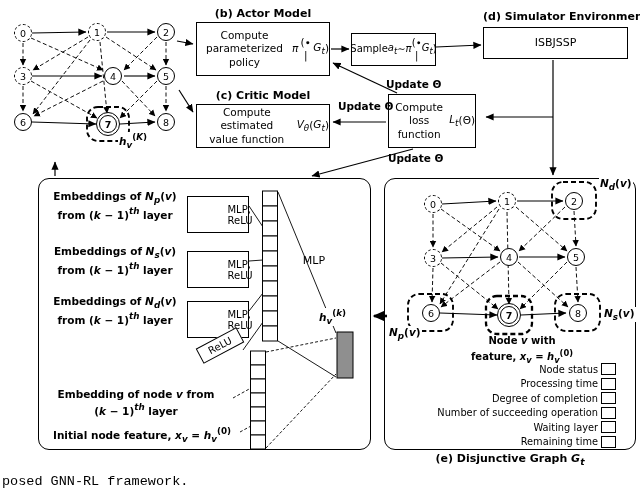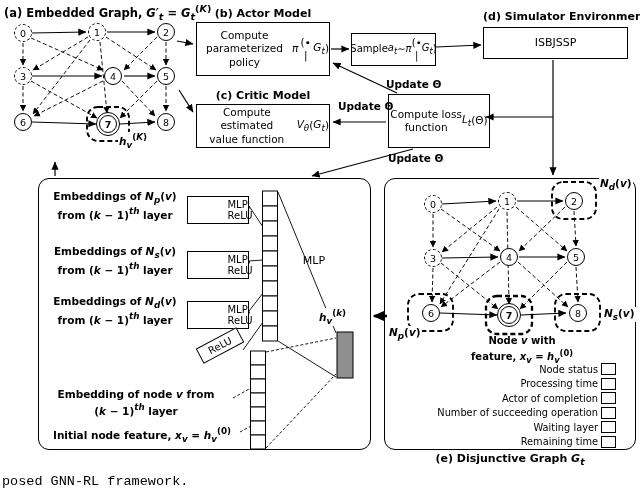--- a/index.html
+++ b/index.html
@@ -10,21 +10,21 @@
   .wbox{position:absolute;border:1.3px solid #000;background:#fff;display:flex;align-items:center;justify-content:center;
         text-align:center;font-size:10.5px;line-height:1.25;box-sizing:border-box;}
   .ptitle{position:absolute;font-weight:bold;font-size:11px;white-space:nowrap;text-align:center;}
   .upd{position:absolute;font-weight:bold;font-size:10.5px;white-space:nowrap;}
   .node{position:absolute;width:18px;height:18px;border:1.3px solid #000;border-radius:50%;background:#fff;
         display:flex;align-items:center;justify-content:center;font-size:9.5px;box-sizing:border-box;z-index:3;}
   .node.dashed{border-style:dashed;}
   .node.dbl{outline:1.4px solid #000;outline-offset:2px;font-weight:bold;border-width:1.6px;}
   .edges{position:absolute;left:0;top:0;z-index:2;pointer-events:none;}
   .ftext{position:absolute;font-weight:bold;font-size:10.5px;text-align:center;line-height:1.3;z-index:4;}
-  .mlpbox{position:absolute;width:62px;height:28px;border:1.2px solid #000;background:#fff;display:flex;
+  .mlpbox{position:absolute;width:62px;height:37px;border:1.2px solid #000;background:#fff;display:flex;
           align-items:center;justify-content:center;font-size:10px;box-sizing:border-box;z-index:4;padding-left:44px;}
   .relurot{position:absolute;left:197px;top:337px;width:46px;height:17px;border:1.2px solid #000;background:#fff;
            display:flex;align-items:center;justify-content:center;font-size:10px;transform:rotate(-28deg);z-index:4;box-sizing:border-box;}
   .mathlbl{position:absolute;font-weight:bold;font-size:10.5px;white-space:nowrap;background:#fff;padding:0 1px;z-index:4;}
   .features{position:absolute;left:420px;top:362px;width:196px;z-index:4;}
   .featrow{display:flex;justify-content:flex-end;align-items:center;height:14.5px;font-size:9.8px;gap:3px;white-space:nowrap;}
   .featcell{width:15px;height:12px;border:1px solid #000;flex:none;background:#fff;box-sizing:border-box;}
   .caption{position:absolute;left:2px;top:474px;font-family:Liberation Mono, monospace;font-size:13.5px;white-space:nowrap;}
   .nodev{position:absolute;left:452px;top:335px;width:140px;text-align:center;font-weight:bold;font-size:10px;line-height:1.25;z-index:4;}
 </style>
@@ -32,21 +32,21 @@
 <body>
 
 <div class="canvas">
 
   <div class="panelbox" style="left:38px;top:178px;width:333px;height:272px;"></div>
   <div class="panelbox" style="left:384px;top:178px;width:252px;height:272px;"></div>
   <div class="wbox" style="left:196px;top:22px;width:134px;height:54px;">Compute<br>parameterized policy<br><i>π</i>(∙ | <i>G<sub>t</sub></i>)</div>
   <div class="wbox" style="left:351px;top:33px;width:85px;height:33px;font-size:10px;">Sample <i>a<sub>t</sub></i>∼<i>π</i>(∙ | <i>G<sub>t</sub></i>)</div>
   <div class="wbox" style="left:483px;top:27px;width:145px;height:32px;font-size:11px;">ISBJSSP</div>
   <div class="wbox" style="left:196px;top:104px;width:134px;height:44px;">Compute estimated<br>value function <i>V<sub>θ</sub></i>(<i>G<sub>t</sub></i>)</div>
-  <div class="wbox" style="left:388px;top:94px;width:102px;height:54px;">Compute loss<br>function <i>L<sub>t</sub></i>(Θ)</div>
+  <div class="wbox" style="left:388px;top:94px;width:88px;height:54px;">Compute loss<br>function <i>L<sub>t</sub></i>(Θ)</div>
 
   <svg class="edges" width="640" height="491" viewBox="0 0 640 491">
     <defs>
       <marker id="ar" viewBox="0 0 10 8" refX="8.5" refY="4" markerWidth="9" markerHeight="8" orient="auto" markerUnits="userSpaceOnUse">
           <path d="M0,0 L9,4 L0,8 Z" fill="#000"></path>
         </marker>
       <marker id="arS" viewBox="0 0 10 8" refX="7.5" refY="4" markerWidth="8" markerHeight="7" orient="auto" markerUnits="userSpaceOnUse">
           <path d="M0,0 L8,4 L0,8 Z" fill="#000"></path>
         </marker>
       <marker id="arL" viewBox="0 0 10 8" refX="8" refY="4" markerWidth="14" markerHeight="12" orient="auto" markerUnits="userSpaceOnUse">
@@ -162,21 +162,20 @@
       <rect x="250.5" y="379" width="15" height="14"></rect>
         <rect x="250.5" y="393" width="15" height="14"></rect>
       <rect x="250.5" y="407" width="15" height="14"></rect>
         <rect x="250.5" y="421" width="15" height="14"></rect>
       <rect x="250.5" y="435" width="15" height="14"></rect>
     </g>
 
     <rect x="337" y="332" width="16" height="46" fill="#8f8f8f" stroke="#000"></rect>
   </svg>
 
-  <div class="ptitle" style="left:4px;top:3px;font-size:11.5px;">(a) Embedded Graph, <i>G′<sub>t</sub></i> = <i>G<sub>t</sub></i><sup>(<i>K</i>)</sup></div>
   <div class="node dashed" style="left:14px;top:24px;">0</div>
   <div class="node dashed" style="left:88px;top:23px;">1</div>
   <div class="node" style="left:157px;top:23px;">2</div>
   <div class="node dashed" style="left:14px;top:67px;">3</div>
   <div class="node" style="left:104px;top:67px;">4</div>
   <div class="node" style="left:157px;top:67px;">5</div>
   <div class="node" style="left:14px;top:113px;">6</div>
   <div class="node dbl" style="left:99px;top:115px;">7</div>
   <div class="node" style="left:157px;top:113px;">8</div>
   <div class="mathlbl" style="left:118px;top:132px;"><i>h<sub>v</sub></i><sup>(<i>K</i>)</sup></div>
@@ -216,21 +215,21 @@
   <div class="features">
     <div class="featrow">
         <span>Node status</span>
         <span class="featcell"></span>
       </div>
     <div class="featrow">
         <span>Processing time</span>
         <span class="featcell"></span>
       </div>
     <div class="featrow">
-        <span>Actor of completion</span>
+        <span>Degree of completion</span>
         <span class="featcell"></span>
       </div>
     <div class="featrow">
         <span>Number of succeeding operation</span>
         <span class="featcell"></span>
       </div>
     <div class="featrow">
         <span>Waiting layer</span>
         <span class="featcell"></span>
       </div>

